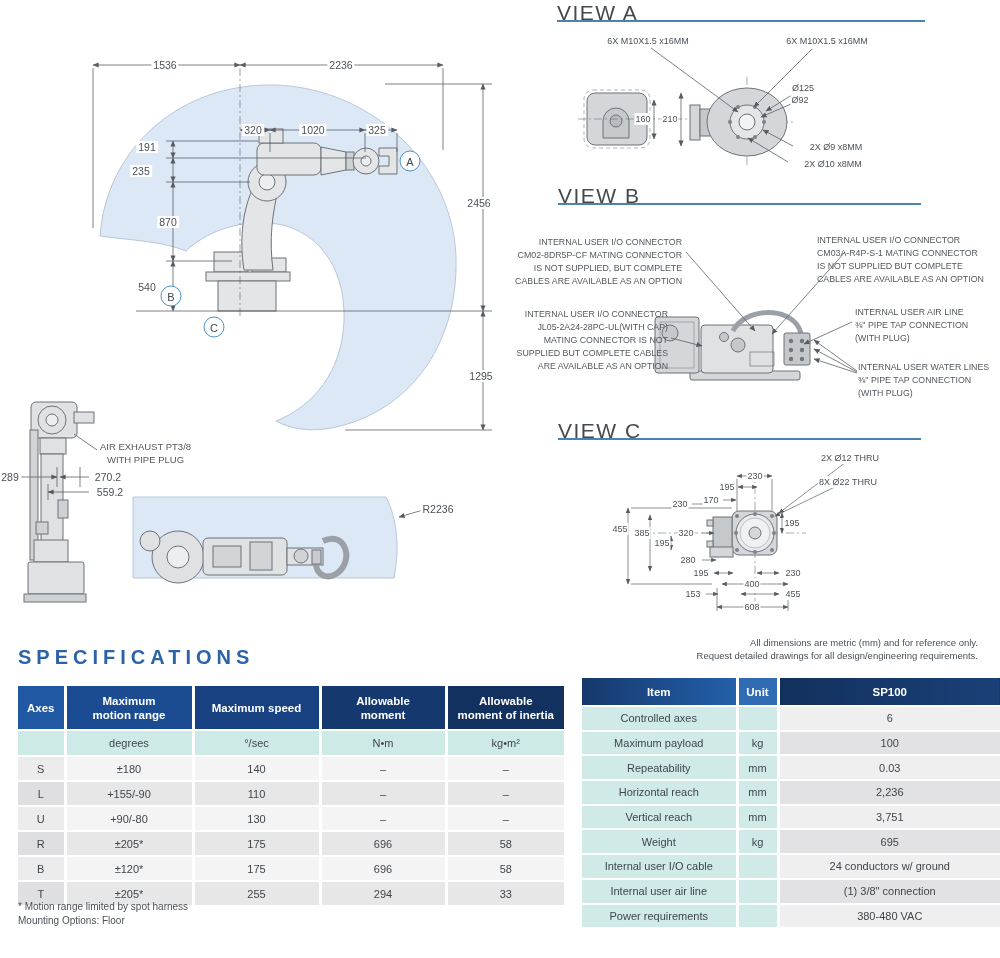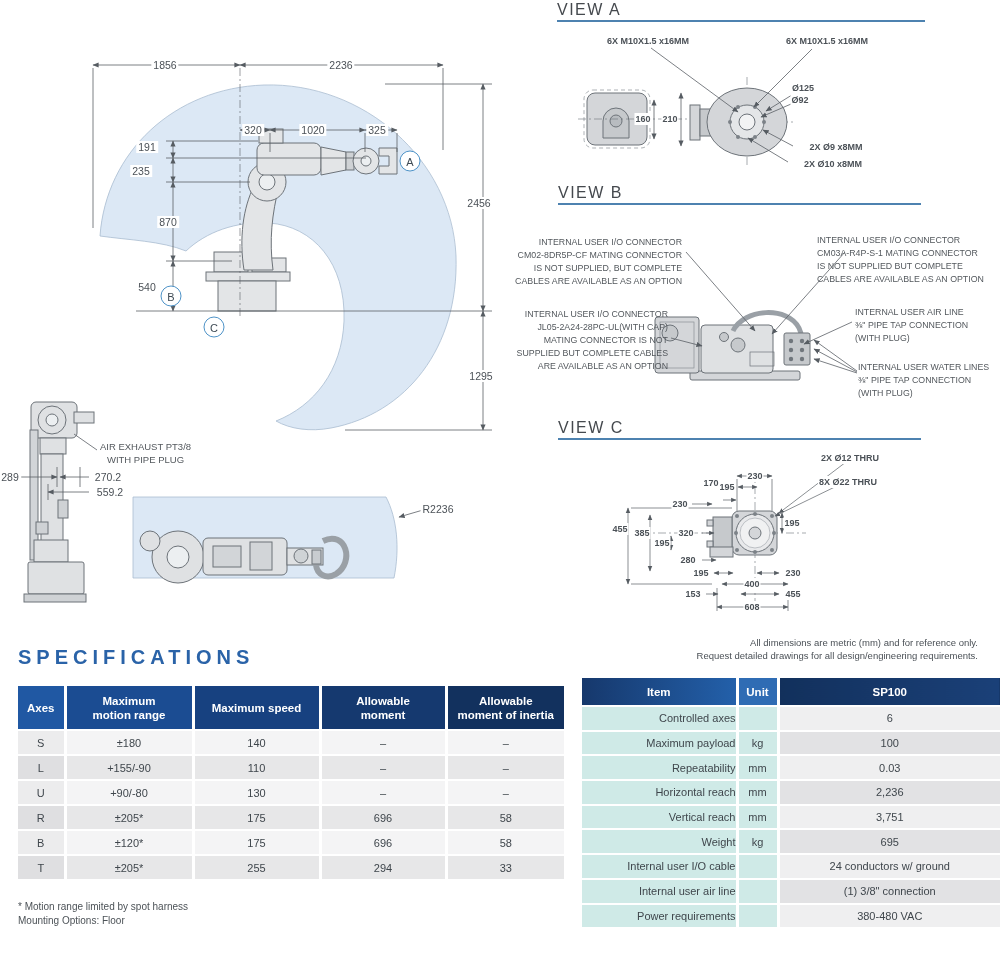--- a/index.html
+++ b/index.html
@@ -1,22 +1,22 @@
 <!DOCTYPE html>
 <html><head>
 <meta charset="utf-8">
 <style>
   html,body{margin:0;padding:0;background:#fff;}
   #app{position:relative;width:1000px;height:958px;background:#fff;overflow:hidden;
        font-family:"Liberation Sans","DejaVu Sans",sans-serif;color:#44494e;}
   #art{position:absolute;left:0;top:0;}
   .lbl{position:absolute;transform:translate(-50%,-50%);white-space:nowrap;
        font-size:10.5px;color:#4b5157;background:#fff;padding:0 2px;line-height:12px;}
-  .sm{font-size:9px;padding:0 1px;font-weight:bold;}
-  .view-title{position:absolute;font-size:16px;letter-spacing:1.5px;color:#45494e;
+  .sm{font-size:9px;padding:0 1px;}
+  .view-title{position:absolute;font-size:21px;letter-spacing:1.5px;color:#45494e;
        background:transparent;text-align:right;}
   .view-rule{position:absolute;height:2px;background:#4d82b0;}
   .callout{position:absolute;font-size:8.8px;line-height:13px;color:#53585d;
        white-space:pre-line;}
   .ra{text-align:right;}
   .circ{position:absolute;width:19px;height:19px;border:1.6px solid #4e93c8;border-radius:50%;
        background:#fff;transform:translate(-50%,-50%);display:flex;align-items:center;
        justify-content:center;font-size:11px;color:#3e4a54;}
   .spec-heading{position:absolute;left:18px;top:646px;font-size:20px;font-weight:bold;
        letter-spacing:5px;color:#2a63a8;}
@@ -37,21 +37,21 @@
   .axes-tbl tr.odd td{background:#f4f4f5;} .axes-tbl tr.odd td:first-child{background:#ececed;}
   .axes-tbl tr.even td{background:#e7e7e8;} .axes-tbl tr.even td:first-child{background:#dfdfe1;}
   .h1{background:#2058a3;} .h2{background:#1b4c92;} .h3{background:#174180;}
   .h4{background:#15396f;} .h5{background:#12315e;}
   .item-tbl th{height:27px;color:#fff;font-weight:bold;font-size:11.5px;border-left:3px solid #fff;}
   .item-tbl th:first-child{border-left:none;}
   .ih1{background:linear-gradient(90deg,#16386c,#2360aa);}
   .ih2{background:#2f6cb4;}
   .ih3{background:linear-gradient(90deg,#12305c,#1a4078);}
   .item-tbl td{height:22.7px;border-top:2px solid #fff;border-left:3px solid #fff;}
-  .item-tbl td:first-child{border-left:none;text-align:right;}
+  .item-tbl td:first-child{border-left:none;text-align:center;}
   .item-tbl td.c1,.item-tbl td.c2{background:#cfeae7;}
   .item-tbl tr.odd td.c3{background:#efeff0;}
   .item-tbl tr.even td.c3{background:#e2e2e4;}
   .footnotes{position:absolute;left:18px;top:900px;font-size:10px;line-height:14px;color:#4c5257;}
 </style>
 </head>
 <body>
 
 <div id="app">
 
@@ -259,21 +259,21 @@
     <line x1="757" y1="573" x2="779" y2="573" marker-start="url(#ar)" marker-end="url(#ar)"></line>
     <line x1="722" y1="584" x2="788" y2="584" marker-start="url(#ar)" marker-end="url(#ar)"></line>
     <line x1="706" y1="594" x2="718" y2="594" marker-end="url(#ar)"></line>
     <line x1="741" y1="594" x2="779" y2="594" marker-start="url(#ar)" marker-end="url(#ar)"></line>
     <line x1="717" y1="607" x2="788" y2="607" marker-start="url(#ar)" marker-end="url(#ar)"></line>
     <line x1="717" y1="588" x2="717" y2="611"></line>
         <line x1="788" y1="588" x2="788" y2="611"></line>
   </g>
 </svg>
 
-<span class="lbl" style="left:165px;top:65px">1856</span>
+<span class="lbl" style="left:165px;top:65px">1536</span>
 <span class="lbl" style="left:341px;top:65px">2236</span>
 <span class="lbl" style="left:253px;top:130px">320</span>
 <span class="lbl" style="left:313px;top:130px">1020</span>
 <span class="lbl" style="left:377px;top:130px">325</span>
 <span class="lbl" style="left:147px;top:147px">191</span>
 <span class="lbl" style="left:141px;top:171px">235</span>
 <span class="lbl" style="left:168px;top:222px">870</span>
 <span class="lbl" style="left:147px;top:287px">540</span>
 <span class="lbl" style="left:479px;top:203px">2456</span>
 <span class="lbl" style="left:481px;top:376px">1295</span>
@@ -320,21 +320,21 @@
 <div class="callout" style="left:858px;top:361px;width:145px">INTERNAL USER WATER LINES
 ⅜" PIPE TAP CONNECTION
 (WITH PLUG)</div>
 
 <div class="view-title" style="left:558px;top:419px">VIEW C</div>
 <div class="view-rule" style="left:558px;top:438px;width:363px"></div>
 <span class="lbl sm" style="left:850px;top:458px">2X Ø12 THRU</span>
 <span class="lbl sm" style="left:848px;top:482px">8X Ø22 THRU</span>
 <span class="lbl sm" style="left:755px;top:476px">230</span>
 <span class="lbl sm" style="left:727px;top:487px">195</span>
-<span class="lbl sm" style="left:711px;top:483px">170</span>
+<span class="lbl sm" style="left:711px;top:500px">170</span>
 <span class="lbl sm" style="left:680px;top:504px">230</span>
 <span class="lbl sm" style="left:620px;top:529px">455</span>
 <span class="lbl sm" style="left:642px;top:533px">385</span>
 <span class="lbl sm" style="left:686px;top:533px">320</span>
 <span class="lbl sm" style="left:662px;top:543px">195</span>
 <span class="lbl sm" style="left:792px;top:523px">195</span>
 <span class="lbl sm" style="left:688px;top:560px">280</span>
 <span class="lbl sm" style="left:701px;top:573px">195</span>
 <span class="lbl sm" style="left:793px;top:573px">230</span>
 <span class="lbl sm" style="left:752px;top:584px">400</span>
@@ -364,20 +364,27 @@
       <th class="h2">Maximum
 motion range</th>
       <th class="h3">Maximum speed</th>
       <th class="h4">Allowable
 moment</th>
       <th class="h5">Allowable
 moment of inertia</th>
     </tr>
   </thead>
   <tbody>
+    <tr class="units">
+      <td></td>
+      <td>degrees</td>
+      <td>°/sec</td>
+      <td>N•m</td>
+      <td>kg•m²</td>
+    </tr>
     <tr class="odd">
       <td>S</td>
       <td>±180</td>
       <td>140</td>
       <td>–</td>
       <td>–</td>
     </tr>
     <tr class="even">
       <td>L</td>
       <td>+155/-90</td>

